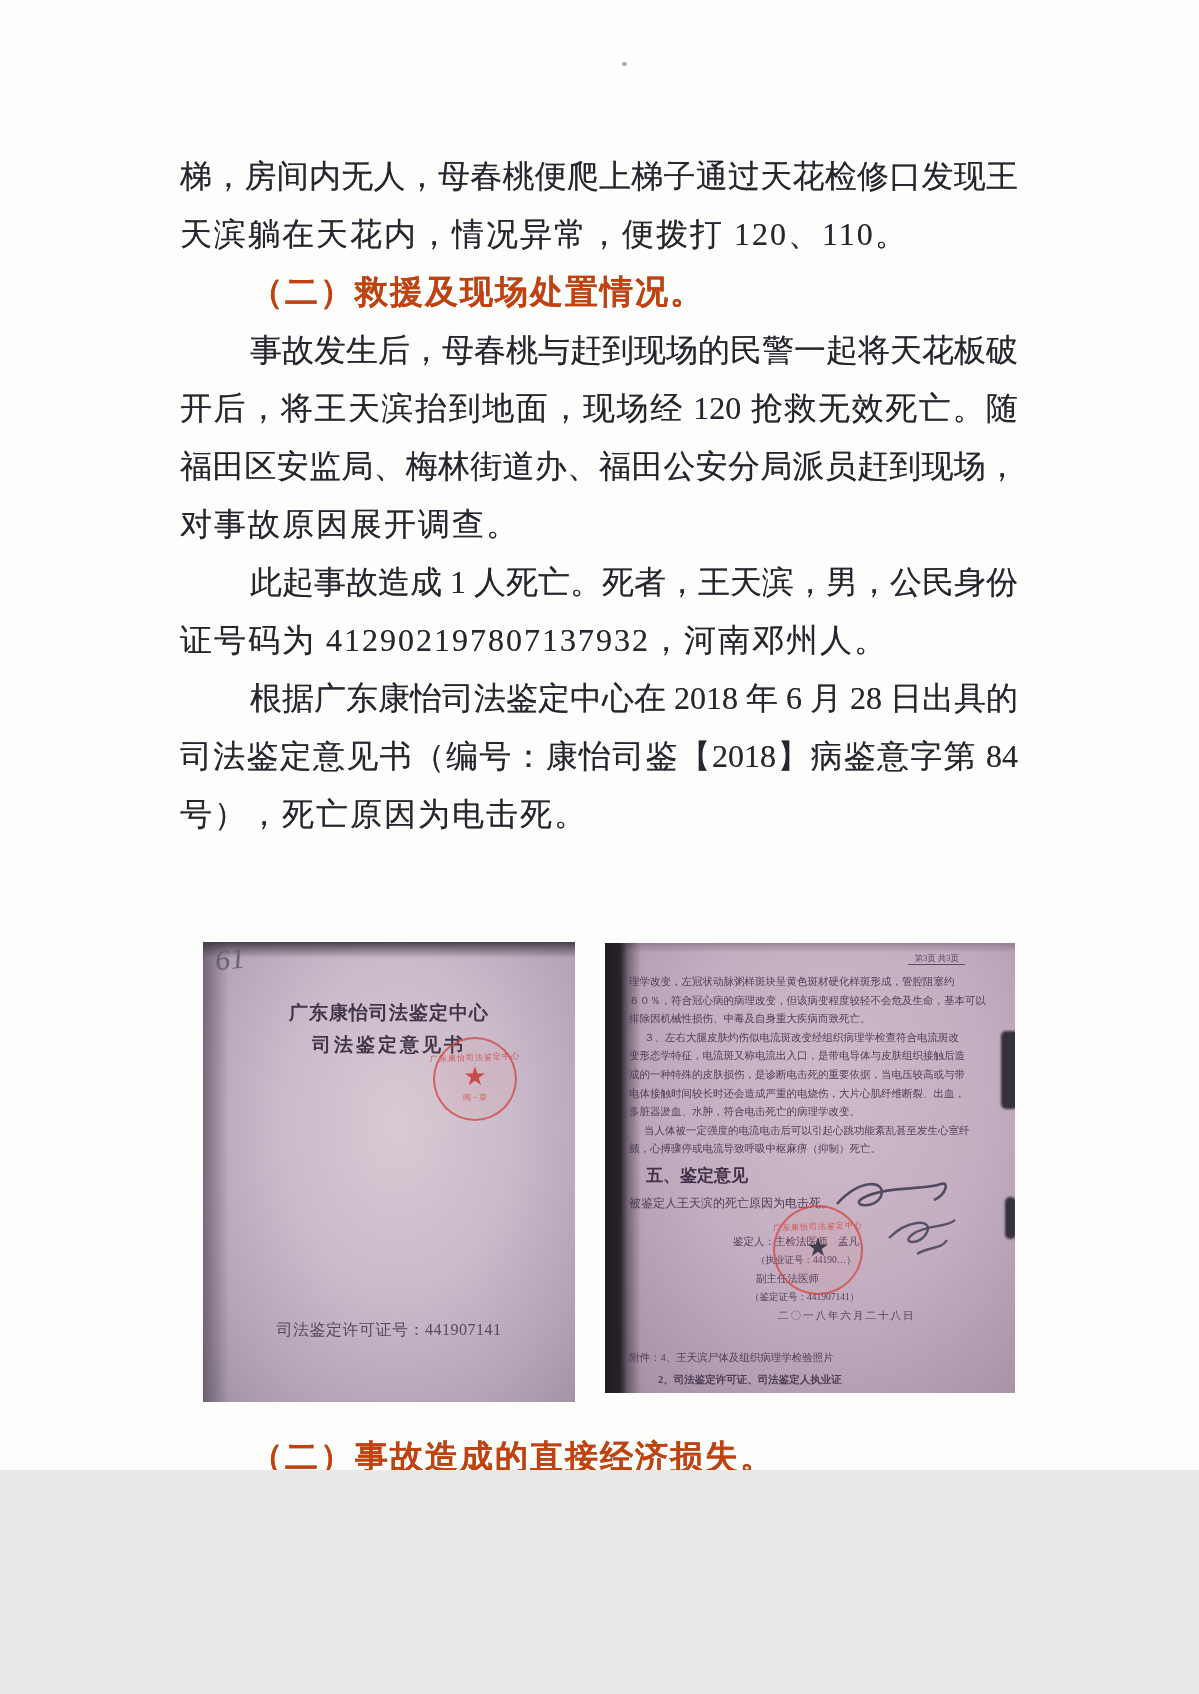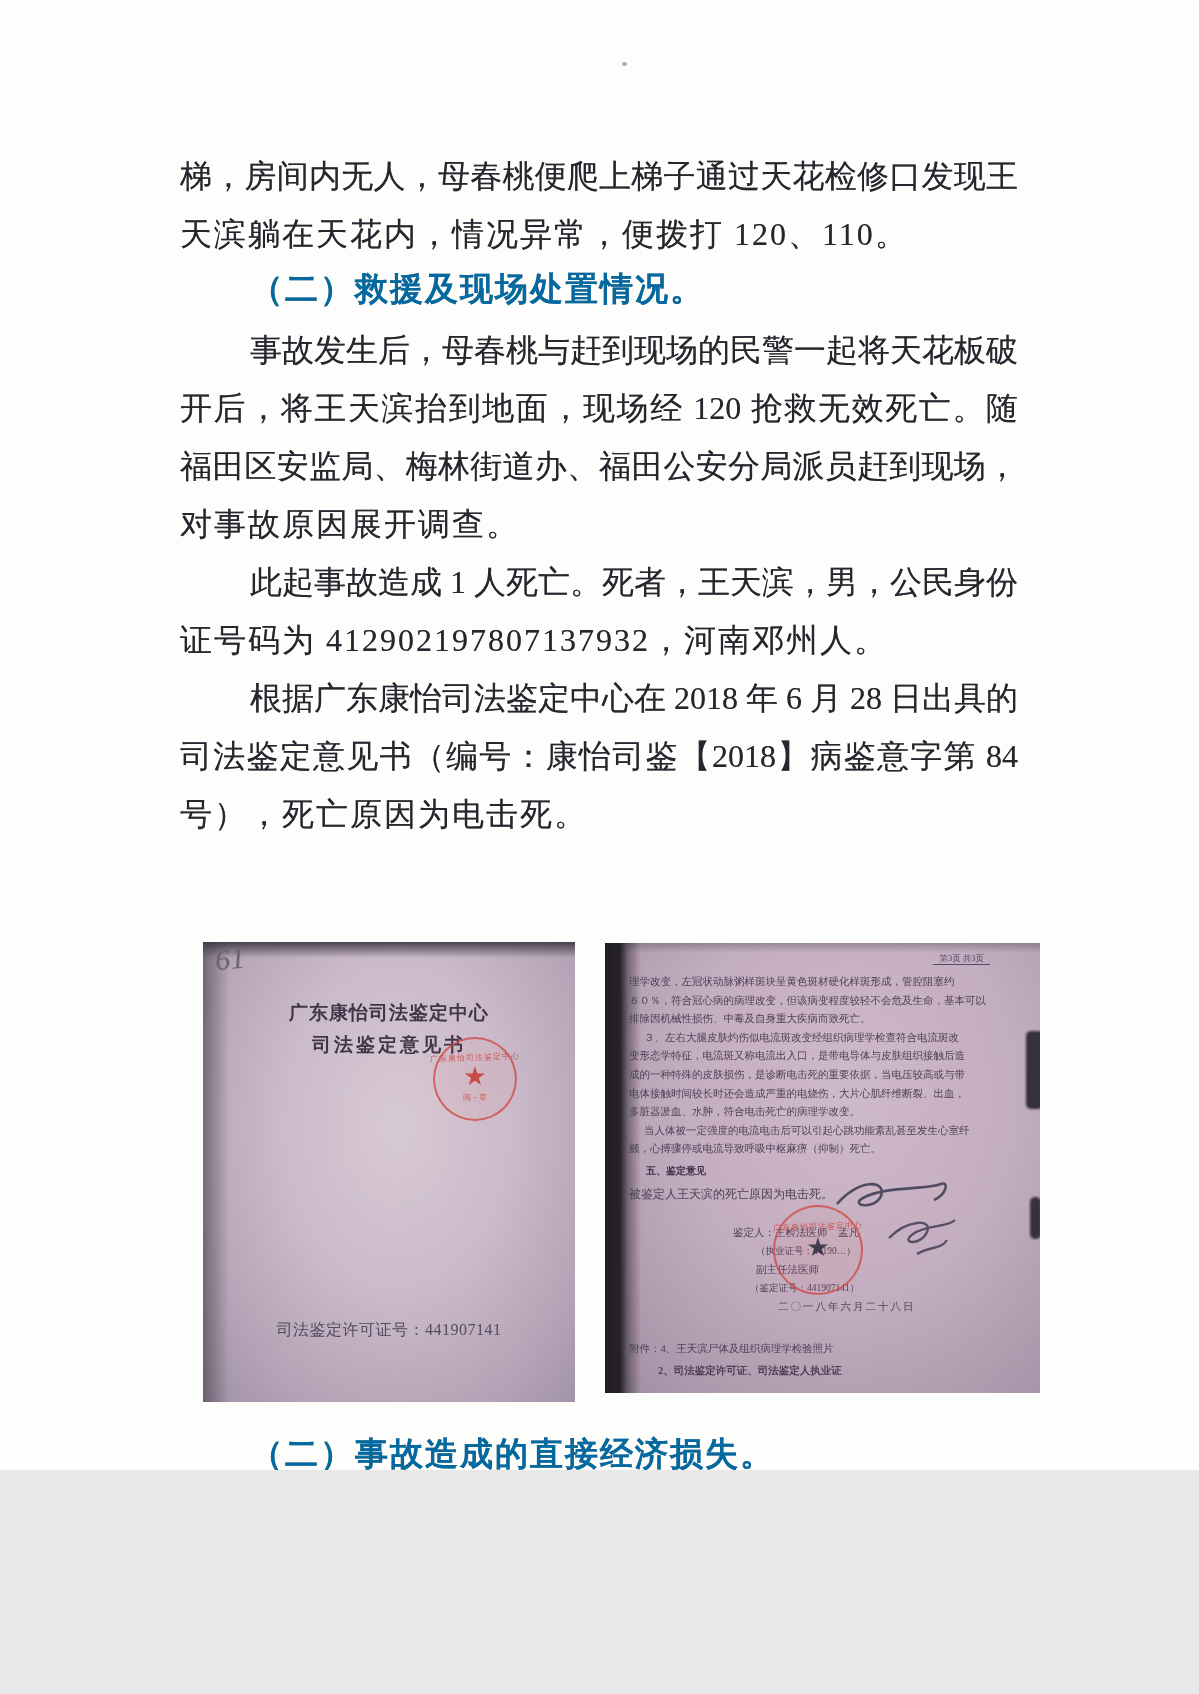--- a/index.html
+++ b/index.html
@@ -15,22 +15,22 @@
     height:58px;line-height:58px;font-size:32px;letter-spacing:2px;
     white-space:nowrap;color:#26262e;
     text-shadow:0 0 .4px rgba(40,40,48,.55);
   }
   .ln.fill{
     letter-spacing:0;white-space:normal;overflow:hidden;
     text-align:justify;text-align-last:justify;text-justify:inter-character;
   }
   .ln.ind{text-indent:70px;}
   .ln.h{
-    font-family:Liberation Mono, monospace;font-weight:700;
-    font-size:33px;letter-spacing:2px;color:#0369a1;
+    font-family:Liberation Serif, serif;font-weight:700;
+    font-size:33px;letter-spacing:2px;color:#c2410c;
   }
   .pagenum{
     position:absolute;left:0;top:1544px;width:100%;text-align:center;
     font-size:19px;color:#34343c;
   }
   .speck{position:absolute;left:622px;top:62px;width:5px;height:4px;
     background:#a9a9a9;border-radius:50%;}
   
   .photo{position:absolute;overflow:hidden;}
   .photo-left{
@@ -39,21 +39,20 @@
       linear-gradient(180deg, rgba(62,56,66,.92) 0px, rgba(62,56,66,.40) 9px, rgba(62,56,66,0) 16px),
       linear-gradient(90deg, rgba(52,46,58,.50) 0px, rgba(52,46,58,0) 26px),
       radial-gradient(ellipse at 52% 40%, #d8cad4 0%, #cbbaca 42%, #b3a2b5 78%, #a090a4 100%);
   }
   .photo-right{
     left:605px;top:943px;width:410px;height:450px;
     background:
       linear-gradient(90deg, #1f1c22 0px, #26222a 15px, rgba(38,34,42,.45) 23px, rgba(38,34,42,0) 36px),
       linear-gradient(180deg, rgba(70,62,74,.35) 0px, rgba(70,62,74,0) 10px),
       radial-gradient(ellipse at 56% 34%, #cfbac9 0%, #c3adc0 48%, #aa94a9 88%, #9d889d 100%);
-    padding-left: 25px;
   }
   .lp-61{
     position:absolute;left:12px;top:0px;font-size:30px;color:#655f6b;
     font-style:italic;transform:rotate(-6deg);filter:blur(.4px);
   }
   .lp-t1,.lp-t2{
     position:absolute;left:0;width:100%;text-align:center;color:#413649;
     filter:blur(.55px);font-weight:600;
   }
   .lp-t1{top:58px;font-size:19px;letter-spacing:1px;}
@@ -85,21 +84,21 @@
   
   .rp-content{
     position:absolute;left:24px;top:10px;right:12px;color:#4e3e55;
     filter:blur(.6px);
   }
   .rp-header{text-align:right;font-size:8.5px;padding-right:38px;color:#554560;}
   .rp-header span{border-bottom:1px solid #5b4b66;padding:0 6px 1px 6px;}
   .rp-body{margin-top:8px;font-size:10.5px;line-height:18.6px;}
   .rp-body div{white-space:nowrap;overflow:hidden;}
   .rp-body .ind2{text-indent:15px;}
-  .rp-h2{font-weight:700;font-size:10px;margin:5px 0 0 17px;color:#41314b;}
+  .rp-h2{font-weight:700;font-size:17px;margin:5px 0 0 17px;color:#41314b;}
   .rp-concl{font-size:12px;margin-top:8px;}
   .rp-sign{margin-top:21px;font-size:10.5px;line-height:18.5px;}
   .rp-sign .s1{margin-left:104px;}
   .rp-sign .s2{margin-left:127px;font-size:9.5px;}
   .rp-sign .s3{margin-left:127px;}
   .rp-sign .s4{margin-left:121px;font-size:9.5px;}
   .rp-sign .s5{margin-left:149px;letter-spacing:2px;}
   .rp-attach{margin-top:22px;font-size:10.5px;line-height:21.5px;}
   .rp-attach .a2{margin-left:29px;font-weight:bold;}
   .rp-sig{position:absolute;left:224px;top:233px;filter:blur(.3px);}

